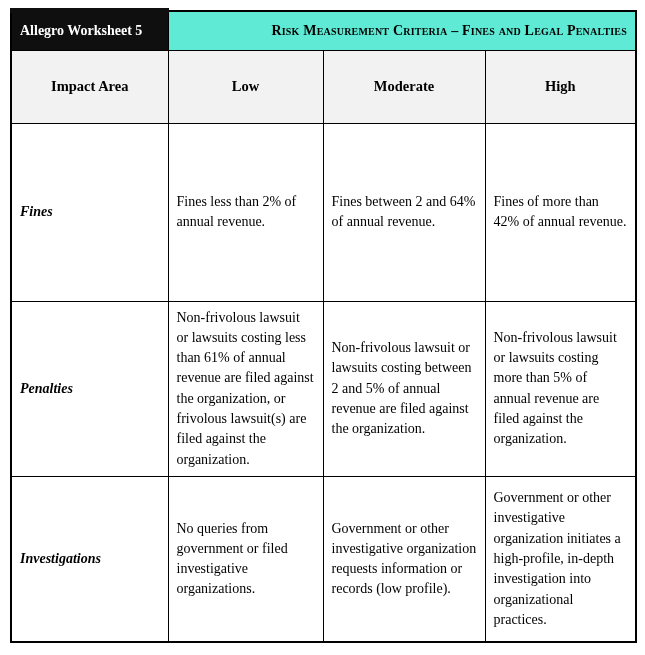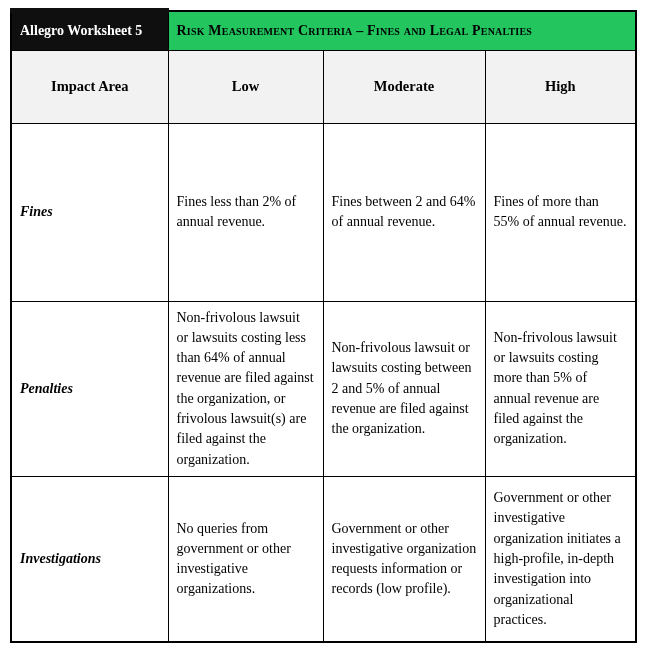--- a/index.html
+++ b/index.html
@@ -57,26 +57,26 @@
     
     content: "";
     position: absolute;
     left: -2px;
     right: -1px;
     top: -4px;
     height: 5px;
     background: #0f0f0f;
   }
   td.title-cell {
-    text-align: left;
+    text-align: right;
     font-weight: bold;
     font-variant: small-caps;
     font-size: 16px;
     letter-spacing: 0.2px;
-    background: #22c55e;
+    background: #5eead4;
   }
   tr.header-row td {
     background: #f2f2f2;
     text-align: center;
     font-weight: bold;
     font-size: 14.5px;
   }
   td.impact-cell {
     font-style: italic;
     text-align: left;
@@ -105,29 +105,29 @@
       <tr class="header-row">
         <td>Impact Area</td>
         <td>Low</td>
         <td>Moderate</td>
         <td>High</td>
       </tr>
       <tr class="row-fines">
         <td class="impact-cell">Fines</td>
         <td class="desc-cell">Fines less than 2% of annual revenue.</td>
         <td class="desc-cell">Fines between 2 and 64% of annual revenue.</td>
-        <td class="desc-cell">Fines of more than 55% of annual revenue.</td>
+        <td class="desc-cell">Fines of more than 42% of annual revenue.</td>
       </tr>
       <tr class="row-lawsuits">
         <td class="impact-cell">Penalties</td>
-        <td class="desc-cell">Non-frivolous lawsuit or lawsuits costing less than 64% of annual revenue are filed against the organization, or frivolous lawsuit(s) are filed against the organization.</td>
+        <td class="desc-cell">Non-frivolous lawsuit or lawsuits costing less than 61% of annual revenue are filed against the organization, or frivolous lawsuit(s) are filed against the organization.</td>
         <td class="desc-cell">Non-frivolous lawsuit or lawsuits costing between 2 and 5% of annual revenue are filed against the organization.</td>
         <td class="desc-cell">Non-frivolous lawsuit or lawsuits costing more than 5% of annual revenue are filed against the organization.</td>
       </tr>
       <tr class="row-investigations">
         <td class="impact-cell">Investigations</td>
-        <td class="desc-cell">No queries from government or other investigative organizations.</td>
+        <td class="desc-cell">No queries from government or filed investigative organizations.</td>
         <td class="desc-cell">Government or other investigative organization requests information or records (low profile).</td>
         <td class="desc-cell">Government or other investigative organization initiates a high-profile, in-depth investigation into organizational practices.</td>
       </tr>
     </tbody>
   </table>
 </div>
 
 </body></html>

